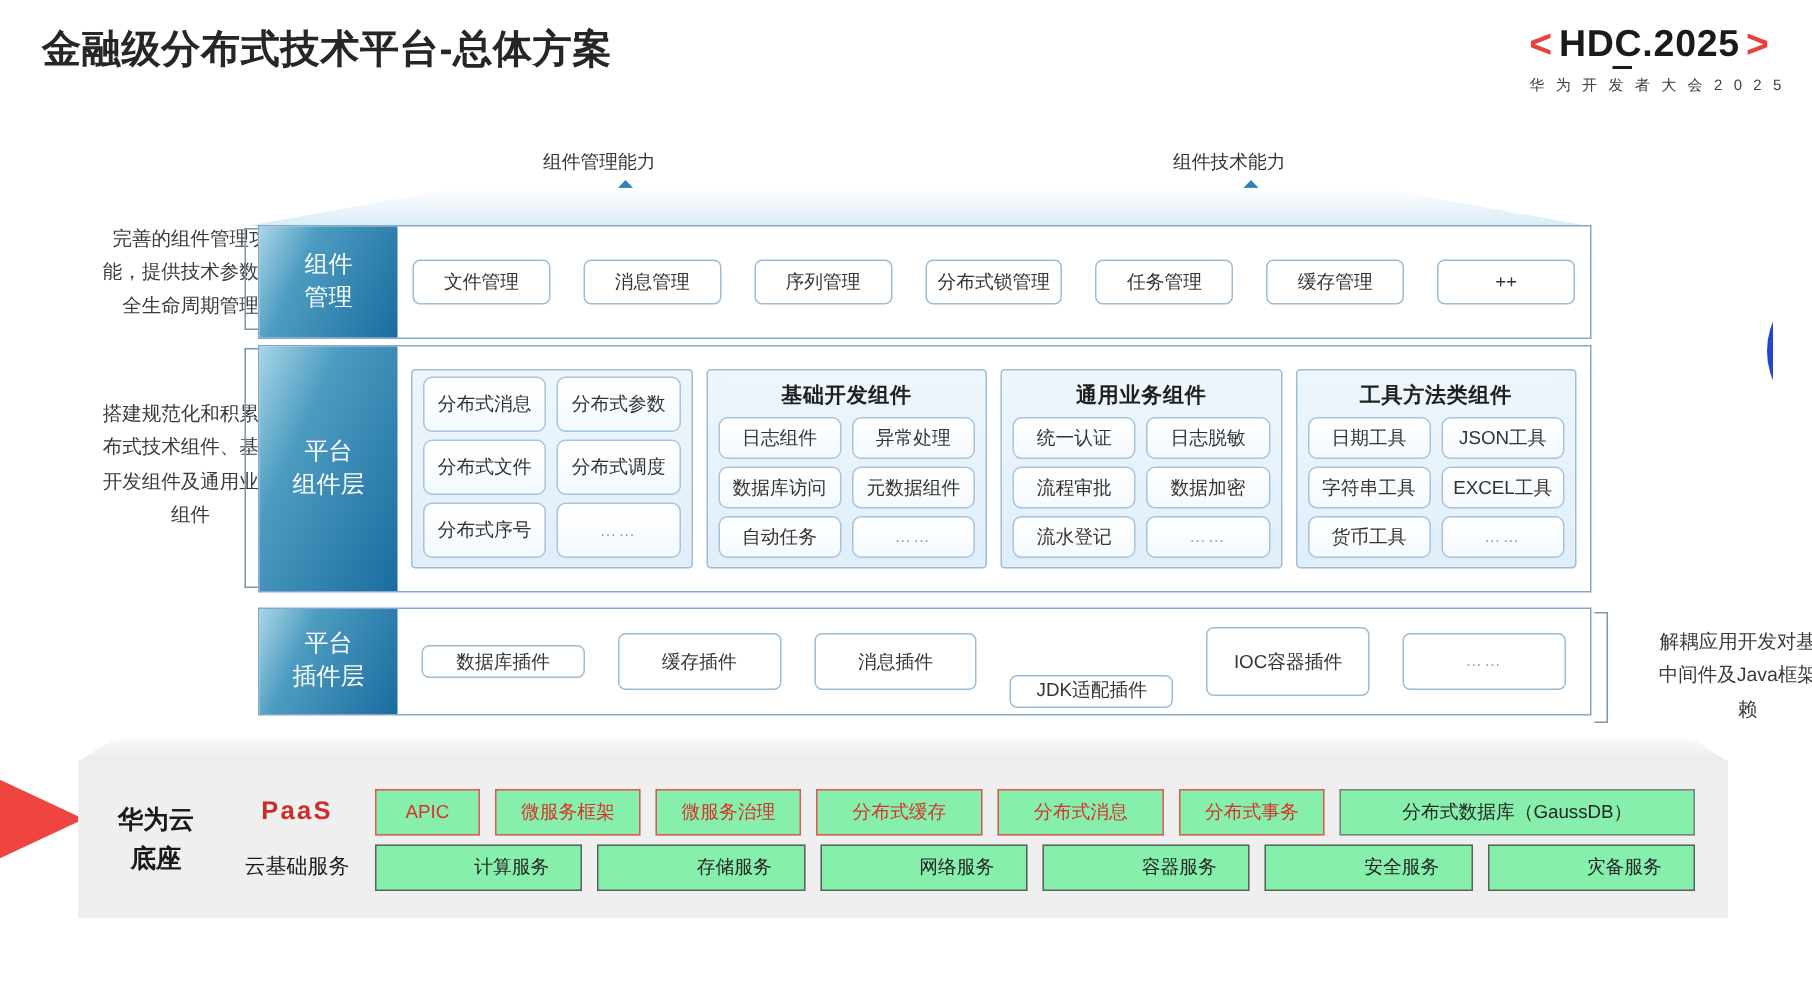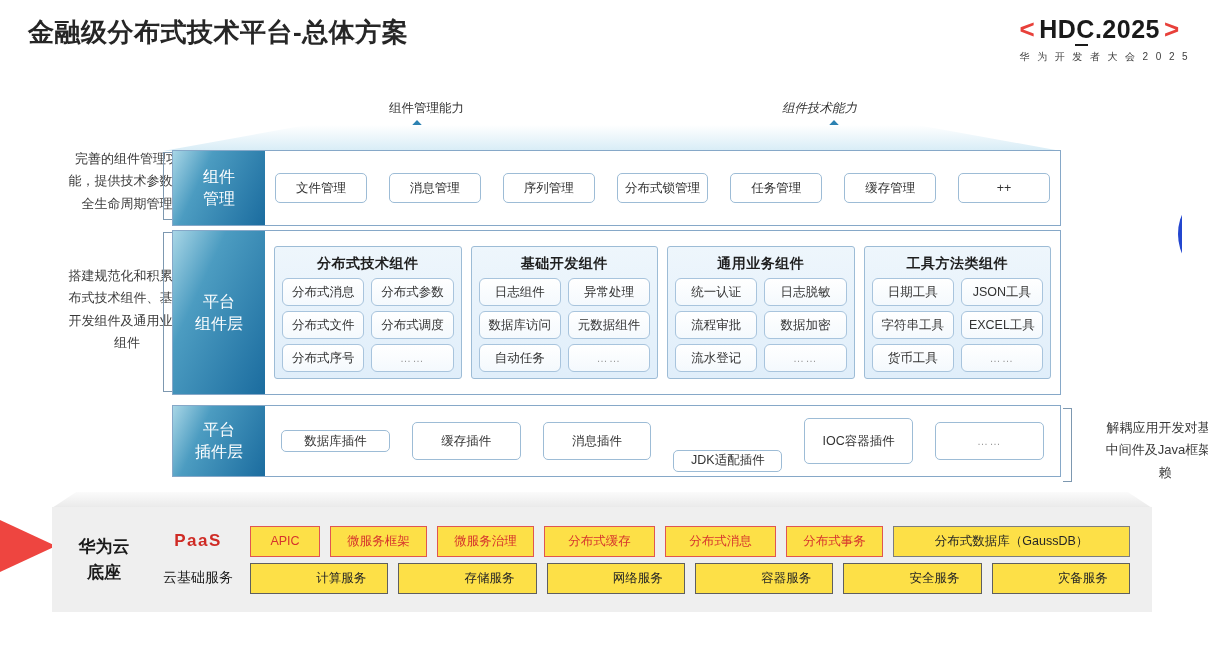--- a/index.html
+++ b/index.html
@@ -165,21 +165,21 @@
   .base-row { display: flex; align-items: center; gap: 10px; margin: 6px 0; }
   .base-rowlabel {
     flex: 0 0 84px; font-size: 14px; color: #1a1a1a;
     text-align: center; white-space: nowrap;
   }
   .base-rowlabel.paas {
     color: #cf2b25; font-weight: bold; font-size: 17px; letter-spacing: 1.5px;
   }
   .pill {
     height: 31px; display: flex; align-items: center; justify-content: center;
-    font-size: 12.5px; white-space: nowrap; background: #fde047;
+    font-size: 12.5px; white-space: nowrap; background: #86efac;
   }
   .pill.red { border: 1.6px solid #e05651; color: #d6342d; }
   .pill.gray { border: 1.4px solid #7d7d7d; color: #262626; }
   .pill.plain { border: 1.3px solid #5f5f5f; color: #262626; flex: 1; padding-left: 44px; }
 </style>
 </head>
 <body>
 
 <div id="root">
 
@@ -194,24 +194,24 @@
       <span class="hdc-bracket">&lt;</span>
       <span class="hdc-text">
         <span>HDC.2025</span>
         <span class="hdc-underline"></span>
       </span>
       <span class="hdc-bracket">&gt;</span>
     </div>
     <div class="hdc-sub">华 为 开 发 者 大 会 2 0 2 5</div>
   </div>
 
-  <div class="arrow-label" style="left:389px; top:100px;">组件管理能力</div>
+  <div class="arrow-label" style="left:362px; top:100px;">组件管理能力</div>
   <div class="up-arrow" style="left:396px; top:120px;"></div>
 
-  <div class="arrow-label" style="left:782px; top:100px;font-style:italic;">组件技术能力</div>
+  <div class="arrow-label" style="left:782px; top:100px;">组件技术能力</div>
   <div class="up-arrow" style="left:813px; top:120px;"></div>
 
   <div class="persp-top"></div>
 
   <div class="annot" style="left:40px; top:148px;">完善的组件管理功能，提供技术参数的全生命周期管理</div>
   <div class="bracket-left" style="left:163px; top:152px; height:68px;"></div>
 
   <div class="annot" style="left:40px; top:265px;">搭建规范化和积累分布式技术组件、基础开发组件及通用业务组件</div>
   <div class="bracket-left" style="left:163px; top:232px; height:160px;"></div>
 
@@ -235,21 +235,20 @@
   </div>
 
   <div class="layer-box" style="left:172px; top:230px; width:889px; height:165px;">
     <div class="layer-tag">
       <span>平台</span>
       <span>组件层</span>
     </div>
     <div class="groups-wrap">
 
       <div class="group">
-        <div class="group-title">分布式技术组件</div>
         <div class="group-grid">
           <div class="cell">分布式消息</div>
           <div class="cell">分布式参数</div>
           <div class="cell">分布式文件</div>
           <div class="cell">分布式调度</div>
           <div class="cell">分布式序号</div>
           <div class="cell dots">……</div>
         </div>
       </div>
 

